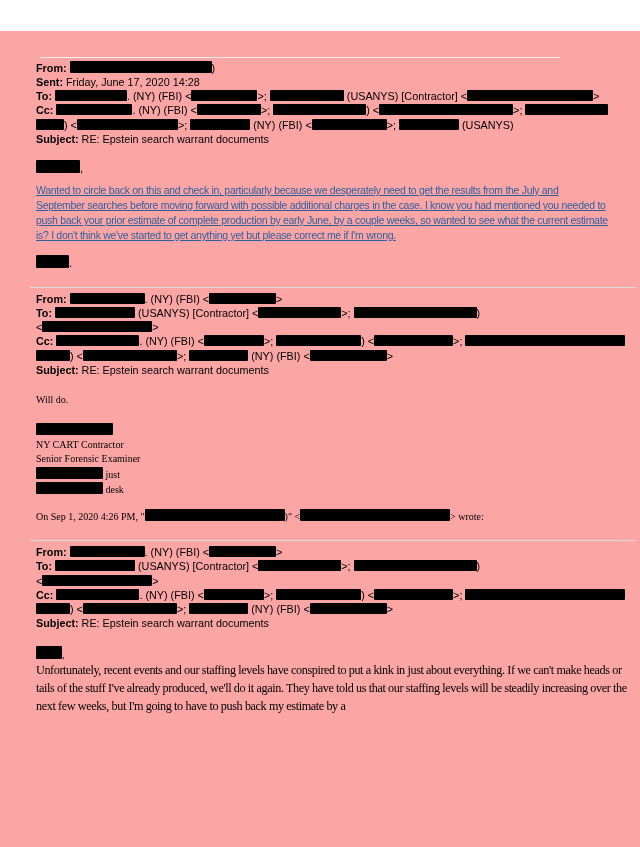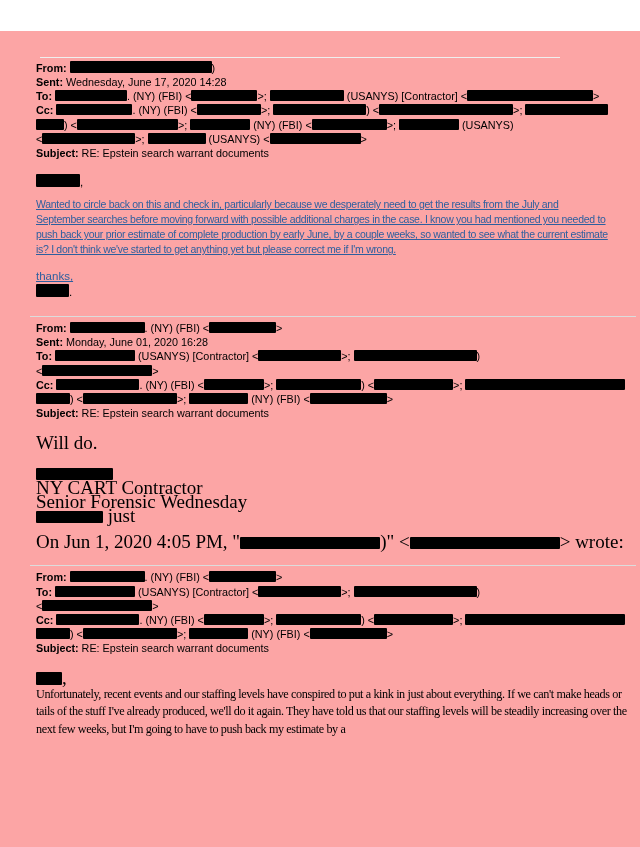--- a/index.html
+++ b/index.html
@@ -5,78 +5,76 @@
   html,body{margin:0;padding:0;background:#fff;}
   .page{position:relative;width:640px;height:847px;background:#fca5a5;overflow:hidden;
         font-family:"Liberation Sans",sans-serif;color:#000;margin-top:31px;}
   .content{position:absolute;left:36px;top:30px;width:572px;}
   .toprule{height:1px;background:#efefef;width:520px;margin:-4px 0 3px 4px;}
   .hline{white-space:pre;font-size:10.8px;line-height:14.15px;color:#000;}
   .hlabel{font-weight:bold;}
   .redact{display:inline-block;background:#000;vertical-align:-1px;border-radius:1px;}
   .bline{white-space:pre;}
   .sans{font-family:"Liberation Sans",sans-serif;font-size:11.5px;line-height:15px;}
-  .serif{font-family:"Liberation Serif",serif;font-size:19px;line-height:14.2px;}
+  .serif{font-family:"Liberation Serif",serif;font-size:10px;line-height:14.2px;}
   .blue{color:var(--reply-blue,#2d5f9f);text-decoration:underline;}
   .black{color:#000;}
   .para{white-space:normal;}
   .para.sans{font-size:10.5px;letter-spacing:-0.3px;line-height:15px;width:572px;}
   .para.serif{font-size:12.2px;letter-spacing:-0.4px;line-height:17.7px;width:592px;}
   .sep{height:1px;background:#dcdcdc;width:606px;margin:16px 0 4px -6px;}
   .gap{width:100%;}
   .bates{position:absolute;right:7px;bottom:8px;font-family:Liberation Mono, monospace;
          font-size:11px;color:#000;letter-spacing:0.3px;}
 </style>
 </head>
 <body>
 
 <div class="page">
   <div class="content">
     <div class="toprule"></div>
   <div class="email">
         <div class="eheader">
           <div class="hline"><span class="hlabel">From: </span><span class="redact" style="width: 142px; height: 12px;"></span><span class="htext">)</span></div>
-          <div class="hline"><span class="hlabel">Sent: </span><span class="htext">Wednesday, June 17, 2020 14:28</span></div>
+          <div class="hline"><span class="hlabel">Sent: </span><span class="htext">Friday, June 17, 2020 14:28</span></div>
           <div class="hline"><span class="hlabel">To: </span><span class="redact" style="width: 72px; height: 11px;"></span><span class="htext">. (NY) (FBI) &lt;</span><span class="redact" style="width: 66px; height: 11px;"></span><span class="htext">&gt;; </span><span class="redact" style="width: 74px; height: 11px;"></span><span class="htext"> (USANYS) [Contractor] &lt;</span><span class="redact" style="width: 126px; height: 11px;"></span><span class="htext">&gt;</span></div>
           <div class="hline"><span class="hlabel">Cc: </span><span class="redact" style="width: 76px; height: 11px;"></span><span class="htext">. (NY) (FBI) &lt;</span><span class="redact" style="width: 64px; height: 11px;"></span><span class="htext">&gt;; </span><span class="redact" style="width: 93px; height: 11px;"></span><span class="htext">) &lt;</span><span class="redact" style="width: 134px; height: 11px;"></span><span class="htext">&gt;; </span><span class="redact" style="width: 83px; height: 11px;"></span></div>
           <div class="hline"><span class="redact" style="width: 28px; height: 11px;"></span><span class="htext">) &lt;</span><span class="redact" style="width: 101px; height: 11px;"></span><span class="htext">&gt;; </span><span class="redact" style="width: 60px; height: 11px;"></span><span class="htext"> (NY) (FBI) &lt;</span><span class="redact" style="width: 75px; height: 11px;"></span><span class="htext">&gt;; </span><span class="redact" style="width: 60px; height: 11px;"></span><span class="htext"> (USANYS)</span></div>
-          <div class="hline"><span class="htext">&lt;</span><span class="redact" style="width: 93px; height: 11px;"></span><span class="htext">&gt;; </span><span class="redact" style="width: 58px; height: 11px;"></span><span class="htext"> (USANYS) &lt;</span><span class="redact" style="width: 91px; height: 11px;"></span><span class="htext">&gt;</span></div>
           <div class="hline"><span class="hlabel">Subject: </span><span class="htext">RE: Epstein search warrant documents</span></div>
         </div>
         <div class="ebody">
           <div class="gap" style="height: 14px;"></div>
           <div class="bline sans black"><span class="redact" style="width: 44px; height: 13px;"></span><span class="htext">,</span></div>
           <div class="gap" style="height: 7px;"></div>
           <div class="para sans blue">Wanted to circle back on this and check in, particularly because we desperately need to get the results from the July and September searches before moving forward with possible additional charges in the case.  I know you had mentioned you needed to push back your prior estimate of complete production by early June, by a couple weeks, so wanted to see what the current estimate is?  I don't think we've started to get anything yet but please correct me if I'm wrong.</div>
           <div class="gap" style="height: 12px;"></div>
-          <div class="bline sans blue"><span class="htext">thanks,</span></div>
           <div class="bline sans black"><span class="redact" style="width: 33px; height: 13px;"></span><span class="htext">.</span></div>
         </div>
       </div>
       <div class="sep"></div>
       <div class="email">
         <div class="eheader">
           <div class="hline"><span class="hlabel">From: </span><span class="redact" style="width: 75px; height: 11px;"></span><span class="htext">. (NY) (FBI) &lt;</span><span class="redact" style="width: 67px; height: 11px;"></span><span class="htext">&gt;</span></div>
-          <div class="hline"><span class="hlabel">Sent: </span><span class="htext">Monday, June 01, 2020 16:28</span></div>
           <div class="hline"><span class="hlabel">To: </span><span class="redact" style="width: 80px; height: 11px;"></span><span class="htext"> (USANYS) [Contractor] &lt;</span><span class="redact" style="width: 83px; height: 11px;"></span><span class="htext">&gt;; </span><span class="redact" style="width: 123px; height: 11px;"></span><span class="htext">)</span></div>
           <div class="hline"><span class="htext">&lt;</span><span class="redact" style="width: 110px; height: 11px;"></span><span class="htext">&gt;</span></div>
           <div class="hline"><span class="hlabel">Cc: </span><span class="redact" style="width: 83px; height: 11px;"></span><span class="htext">. (NY) (FBI) &lt;</span><span class="redact" style="width: 60px; height: 11px;"></span><span class="htext">&gt;; </span><span class="redact" style="width: 85px; height: 11px;"></span><span class="htext">) &lt;</span><span class="redact" style="width: 79px; height: 11px;"></span><span class="htext">&gt;; </span><span class="redact" style="width: 160px; height: 11px;"></span></div>
           <div class="hline"><span class="redact" style="width: 34px; height: 11px;"></span><span class="htext">) &lt;</span><span class="redact" style="width: 94px; height: 11px;"></span><span class="htext">&gt;; </span><span class="redact" style="width: 59px; height: 11px;"></span><span class="htext"> (NY) (FBI) &lt;</span><span class="redact" style="width: 77px; height: 11px;"></span><span class="htext">&gt;</span></div>
           <div class="hline"><span class="hlabel">Subject: </span><span class="htext">RE: Epstein search warrant documents</span></div>
         </div>
         <div class="ebody">
           <div class="gap" style="height: 16px;"></div>
           <div class="bline serif black"><span class="htext">Will do.</span></div>
           <div class="gap" style="height: 16px;"></div>
           <div class="bline serif black"><span class="redact" style="width: 77px; height: 12px;"></span></div>
           <div class="bline serif black"><span class="htext">NY CART Contractor</span></div>
-          <div class="bline serif black"><span class="htext">Senior Forensic Wednesday</span></div>
+          <div class="bline serif black"><span class="htext">Senior Forensic Examiner</span></div>
           <div class="bline serif black"><span class="redact" style="width: 67px; height: 12px;"></span><span class="htext"> just</span></div>
+          <div class="bline serif black"><span class="redact" style="width: 67px; height: 12px;"></span><span class="htext"> desk</span></div>
           <div class="gap" style="height: 12px;"></div>
-          <div class="bline serif black"><span class="htext">On Jun 1, 2020 4:05 PM, "</span><span class="redact" style="width: 140px; height: 12px;"></span><span class="htext">)" &lt;</span><span class="redact" style="width: 150px; height: 12px;"></span><span class="htext">&gt; wrote:</span></div>
+          <div class="bline serif black"><span class="htext">On Sep 1, 2020 4:26 PM, "</span><span class="redact" style="width: 140px; height: 12px;"></span><span class="htext">)" &lt;</span><span class="redact" style="width: 150px; height: 12px;"></span><span class="htext">&gt; wrote:</span></div>
         </div>
       </div>
       <div class="sep"></div>
       <div class="email">
         <div class="eheader">
           <div class="hline"><span class="hlabel">From: </span><span class="redact" style="width: 75px; height: 11px;"></span><span class="htext">. (NY) (FBI) &lt;</span><span class="redact" style="width: 67px; height: 11px;"></span><span class="htext">&gt;</span></div>
           <div class="hline"><span class="hlabel">To: </span><span class="redact" style="width: 80px; height: 11px;"></span><span class="htext"> (USANYS) [Contractor] &lt;</span><span class="redact" style="width: 83px; height: 11px;"></span><span class="htext">&gt;; </span><span class="redact" style="width: 123px; height: 11px;"></span><span class="htext">)</span></div>
           <div class="hline"><span class="htext">&lt;</span><span class="redact" style="width: 110px; height: 11px;"></span><span class="htext">&gt;</span></div>
           <div class="hline"><span class="hlabel">Cc: </span><span class="redact" style="width: 83px; height: 11px;"></span><span class="htext">. (NY) (FBI) &lt;</span><span class="redact" style="width: 60px; height: 11px;"></span><span class="htext">&gt;; </span><span class="redact" style="width: 85px; height: 11px;"></span><span class="htext">) &lt;</span><span class="redact" style="width: 79px; height: 11px;"></span><span class="htext">&gt;; </span><span class="redact" style="width: 160px; height: 11px;"></span></div>
           <div class="hline"><span class="redact" style="width: 34px; height: 11px;"></span><span class="htext">) &lt;</span><span class="redact" style="width: 94px; height: 11px;"></span><span class="htext">&gt;; </span><span class="redact" style="width: 59px; height: 11px;"></span><span class="htext"> (NY) (FBI) &lt;</span><span class="redact" style="width: 77px; height: 11px;"></span><span class="htext">&gt;</span></div>

